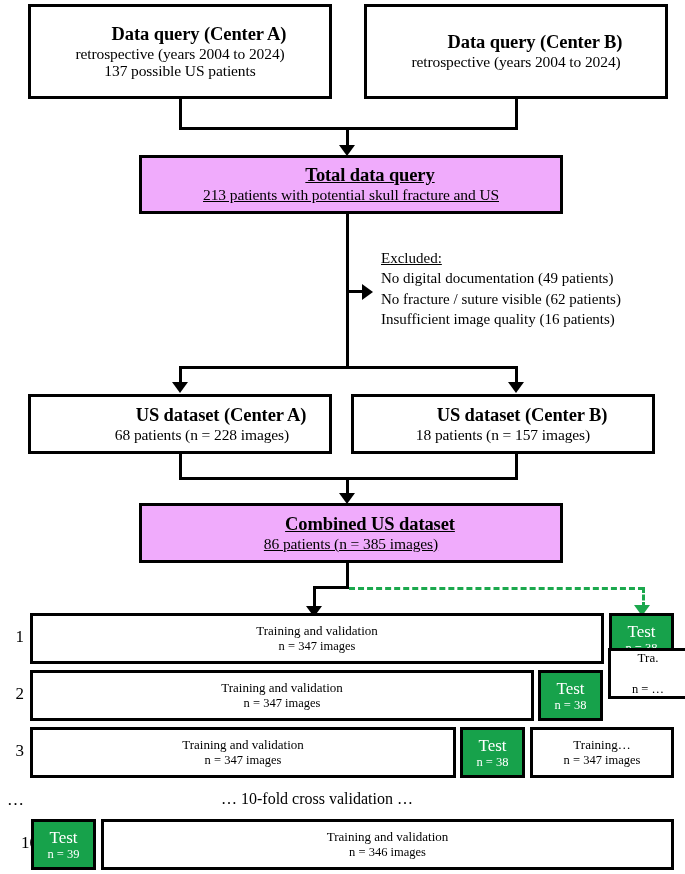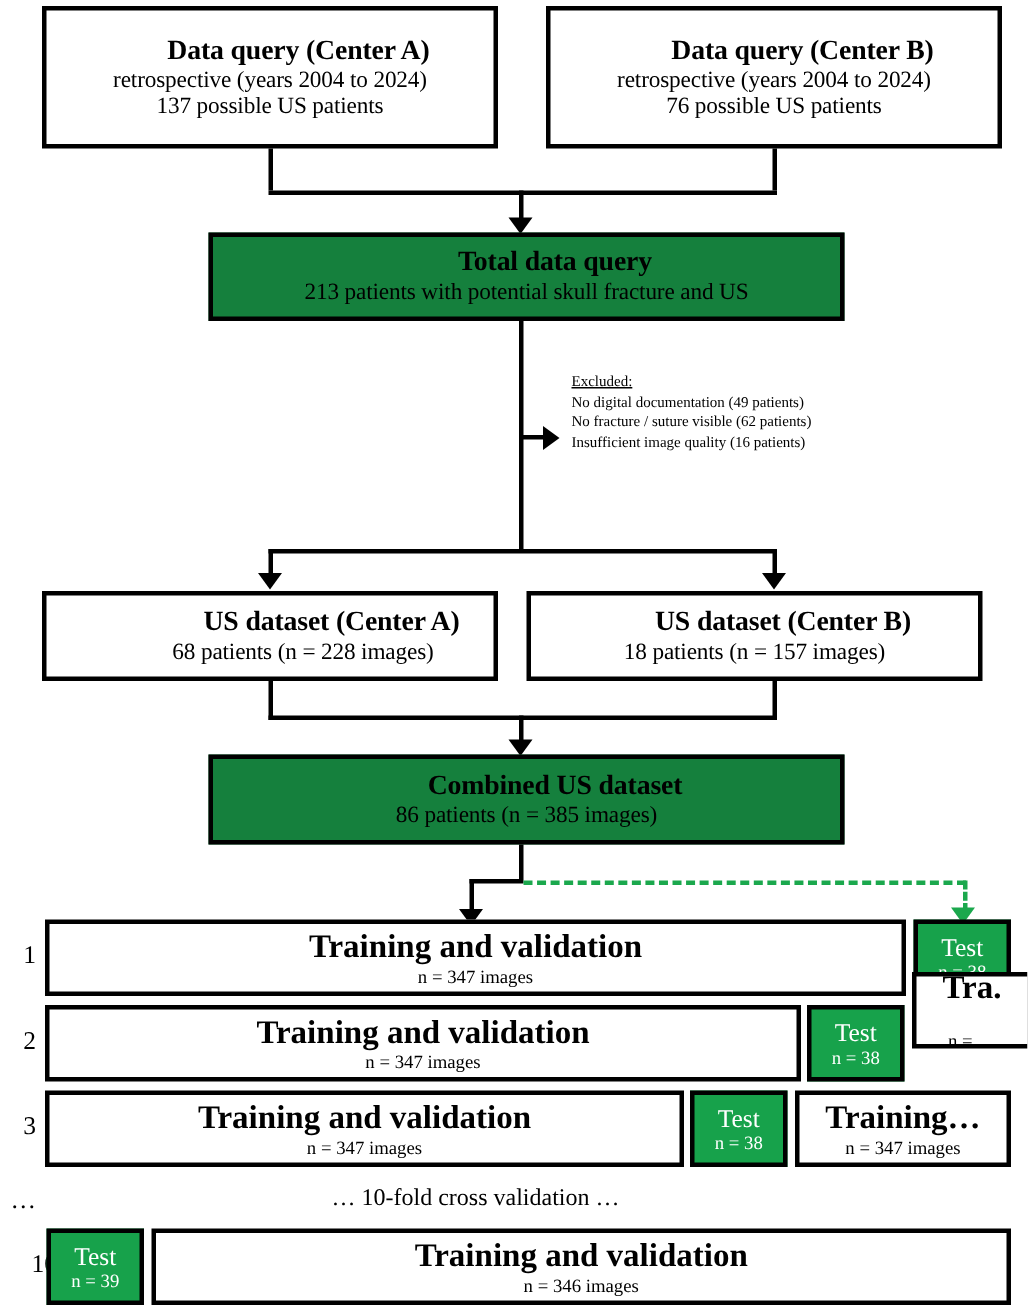--- a/index.html
+++ b/index.html
@@ -23,44 +23,44 @@
     box-sizing: border-box;
     border: 3px solid #000000;
     background: #ffffff;
     display: flex;
     flex-direction: column;
     align-items: center;
     justify-content: center;
     text-align: center;
     line-height: 1.12;
   }
-  .box.green-pale { background: #15803d; }
+  .box.green-pale { background: #f0abfc; text-decoration: underline; }
   .box.green-solid {
     background: #17a24b;
     border: 3px solid #000000;
     color: #ffffff;
   }
   .ttl {
     font-weight: bold;
     font-size: 18.5px;
     letter-spacing: -0.1px;
     margin-left: 38px;
   }
   .sub {
     font-size: 15.5px;
     letter-spacing: -0.1px;
   }
-  .ttl-sm { font-weight: bold; font-size: 22px; }
+  .ttl-sm { font-weight: normal; font-size: 13px; }
   .sub-sm { font-size: 12.5px; }
   .ttl-test { font-weight: normal; font-size: 17px; }
   .sub-test { font-size: 12.5px; }
 
   .excl {
     position: absolute;
-    font-size: 10px;
+    font-size: 15px;
     line-height: 1.36;
     white-space: nowrap;
     text-align: left;
   }
   .excl .hd { text-decoration: underline; }
 
   .rowlabel {
     position: absolute;
     font-size: 17px;
     text-align: right;
@@ -112,21 +112,20 @@
 
   <div class="box" style="left:28px; top:4px; width:304px; height:95px;">
     <div class="ttl">Data query (Center A)</div>
     <div class="sub">retrospective (years 2004 to 2024)</div>
     <div class="sub">137 possible US patients</div>
   </div>
 
   <div class="box" style="left:364px; top:4px; width:304px; height:95px;align-items:center;">
     <div class="ttl">Data query (Center B)</div>
     <div class="sub">retrospective (years 2004 to 2024)</div>
-    <div class="sub">76 possible US patients</div>
   </div>
 
   <div class="ln vl" style="left:179px; top:99px; height:28px;"></div>
   <div class="ln vl" style="left:515px; top:99px; height:28px;"></div>
   <div class="ln hl" style="left:179px; top:127px; width:339px;"></div>
   <div class="ln vl" style="left:346px; top:127px; height:20px;"></div>
   <div class="arrowhead" style="left:339px; top:145px;"></div>
 
   <div class="box green-pale" style="left:139px; top:155px; width:424px; height:59px;">
     <div class="ttl">Total data query</div>

